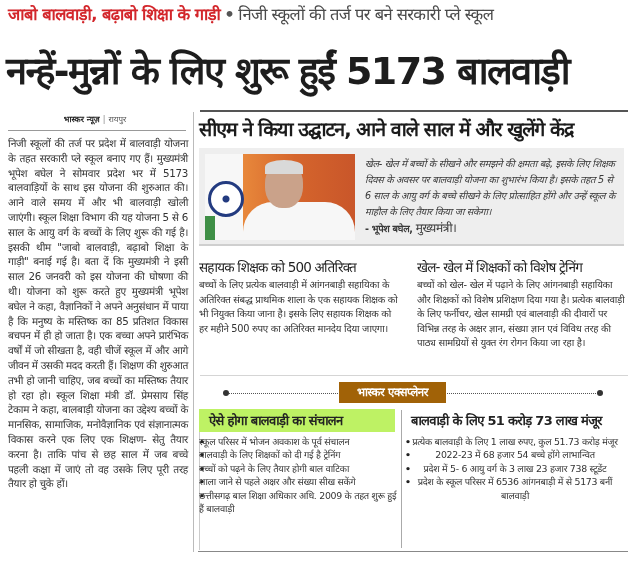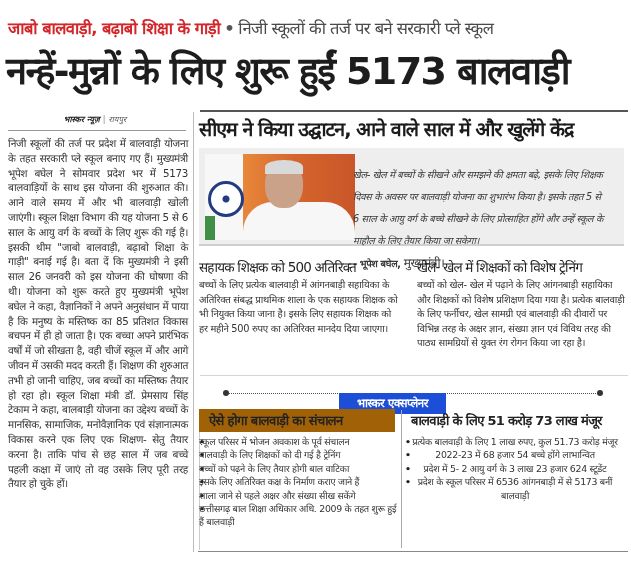--- a/index.html
+++ b/index.html
@@ -1,62 +1,62 @@
 <!DOCTYPE html>
 <html><head>
   <meta charset="utf-8">
   <style>
     * { box-sizing: border-box; margin: 0; padding: 0; }
     html, body { width: 631px; height: 563px; overflow: hidden; background: #ffffff; }
     body { font-family: "DejaVu Sans", sans-serif; color: #2a2a2a; position: relative; }
 
-    .kicker { position: absolute; left: 8px; top: 16px; width: 620px; height: 24px; white-space: nowrap; font-size: 16.5px; font-weight: bold; letter-spacing: -0.6px; }
+    .kicker { position: absolute; left: 8px; top: 2px; width: 620px; height: 24px; white-space: nowrap; font-size: 16.5px; font-weight: bold; letter-spacing: -0.6px; }
     .kicker .red { color: #d3262b; }
     .kicker .dot { color: #555; margin: 0 4px; }
     .kicker .grey { color: #4a4a4a; font-weight: normal; }
 
     .headline { position: absolute; left: 6px; top: 48px; width: 625px; font-size: 38px; font-weight: bold; color: #1d1d1d; letter-spacing: -1.6px; line-height: 46px; white-space: nowrap; }
 
     
-    .byline { position: absolute; left: 0; top: 113px; width: 190px; text-align: center; font-size: 8px; color: #555; font-style: italic; }
+    .byline { position: absolute; left: 0; top: 113px; width: 190px; text-align: center; font-size: 8px; color: #555; }
     .byline b { color: #222; }
     .byline .sep { margin: 0 3px; color: #888; }
     .left-rule { position: absolute; left: 8px; top: 130px; width: 178px; height: 1px; background: #999; }
     .left-body { position: absolute; left: 8px; top: 136px; width: 180px; font-size: 10.3px; line-height: 14.8px; text-align: justify; color: #333; letter-spacing: -0.3px; }
     .col-divider { position: absolute; left: 193px; top: 112px; width: 1px; height: 440px; background: #bbb; }
 
     
     .right-rule { position: absolute; left: 200px; top: 110px; width: 428px; height: 2px; background: #555; }
     .subhead { position: absolute; left: 199px; top: 117px; width: 430px; font-size: 19.5px; font-weight: bold; color: #1b1b1b; letter-spacing: -1px; white-space: nowrap; line-height: 26px; }
     .quote-box { position: absolute; left: 199px; top: 148px; width: 425px; height: 98px; background: #eeeeee; border-bottom: 2px solid #cfcfcf; }
     .photo { position: absolute; left: 6px; top: 6px; width: 150px; height: 86px; background: linear-gradient(90deg, #f6f6f6 0%, #f4f4f4 20%, #e98a3c 23%, #d5652c 60%, #c9562a 100%); overflow: hidden; }
     .flag-white { position: absolute; left: 0; top: 0; width: 38px; height: 86px; background: #f7f7f7; }
     .flag-green { position: absolute; left: 0; top: 62px; width: 10px; height: 24px; background: #3f8f46; }
     .chakra { position: absolute; left: 3px; top: 27px; width: 36px; height: 36px; border-radius: 50%; border: 3px solid #233b80; background: radial-gradient(circle, #233b80 0 3px, #ffffff 4px); }
     .person-head { position: absolute; left: 60px; top: 8px; width: 38px; height: 46px; border-radius: 45%; background: #caa28a; }
     .person-hair { position: absolute; left: 60px; top: 6px; width: 38px; height: 14px; border-radius: 50% 50% 0 0; background: #d9d9d9; }
     .person-body { position: absolute; left: 38px; top: 48px; width: 112px; height: 40px; border-radius: 30px 30px 0 0; background: #f7f7f7; }
-    .quote-text { position: absolute; left: 154px; top: 8px; width: 255px; font-size: 9.6px; line-height: 22px; color: #3a3a3a; font-style: italic; letter-spacing: -0.3px; margin-top: 8px; }
+    .quote-text { position: absolute; left: 166px; top: 8px; width: 255px; font-size: 9.6px; line-height: 16px; color: #3a3a3a; font-style: italic; letter-spacing: -0.3px; }
     .quote-author { font-weight: bold; font-style: normal; }
     .quote-author small { font-weight: normal; font-size: 12px; }
 
     .box-title { position: absolute; font-size: 13.5px; font-weight: normal; color: #1f1f1f; letter-spacing: -0.8px; white-space: nowrap; }
     .box-body { position: absolute; font-size: 9.8px; line-height: 14.5px; color: #333; letter-spacing: -0.3px; }
 
     .mid-rule { position: absolute; left: 200px; top: 375px; width: 428px; height: 1px; background: #d5d5d5; }
 
     
     .explainer-line { position: absolute; left: 225px; top: 393px; width: 375px; height: 0; border-top: 1px dotted #555; }
     .explainer-dot-l, .explainer-dot-r { position: absolute; top: 390px; width: 6px; height: 6px; border-radius: 50%; background: #333; }
     .explainer-dot-l { left: 223px; }
     .explainer-dot-r { left: 597px; }
-    .explainer-badge { position: absolute; left: 339px; top: 382px; width: 107px; height: 21px; background: #1d4ed8; color: #fff; font-size: 11.5px; font-weight: bold; text-align: center; line-height: 21px; letter-spacing: -0.4px; margin-top: 11px; }
+    .explainer-badge { position: absolute; left: 339px; top: 382px; width: 107px; height: 21px; background: #a16207; color: #fff; font-size: 11.5px; font-weight: bold; text-align: center; line-height: 21px; letter-spacing: -0.4px; }
 
     .sec-head { position: absolute; top: 409px; height: 23px; font-size: 13px; font-weight: bold; color: #222; line-height: 23px; letter-spacing: -0.7px; white-space: nowrap; }
-    .sec-left { left: 199px; width: 196px; background: #a16207; padding-left: 10px; }
+    .sec-left { left: 199px; width: 196px; background: #bef264; padding-left: 10px; }
     .sec-right { left: 405px; width: 224px; padding-left: 6px; }
     .exp-divider { position: absolute; left: 401px; top: 410px; width: 1px; height: 138px; background: #aaa; }
 
     .bullets { position: absolute; list-style: none; font-size: 9.4px; line-height: 13.4px; color: #333; letter-spacing: -0.3px; }
     .bullets li { position: relative; padding-left: 0; }
     .bullets li::before { content: "•"; position: absolute; left: 0; top: 0; color: #222; font-weight: bold; }
     .bottom-rule { position: absolute; left: 198px; top: 551px; width: 430px; height: 1px; background: #888; }
     .box-bg { position: absolute; left: 199px; top: 432px; width: 430px; height: 118px; border-left: 1px solid #ccc; }
   </style>
 </head>
@@ -108,25 +108,24 @@
 
 <div class="sec-head sec-left">ऐसे होगा बालवाड़ी का संचालन</div>
 <div class="sec-head sec-right">बालवाड़ी के लिए 51 करोड़ 73 लाख मंजूर</div>
 <div class="box-bg"></div>
 <div class="exp-divider"></div>
 
 <ul class="bullets" style="left:199px; top:435px; width:200px;">
   <li>स्कूल परिसर में भोजन अवकाश के पूर्व संचालन</li>
   <li>बालवाड़ी के लिए शिक्षकों को दी गई है ट्रेनिंग</li>
   <li>बच्चों को पढ़ने के लिए तैयार होगी बाल वाटिका</li>
-  <li>इसके लिए अतिरिक्त कक्ष के निर्माण कराए जाने हैं</li>
   <li>शाला जाने से पहले अक्षर और संख्या सीख सकेंगे</li>
   <li>छत्तीसगढ़ बाल शिक्षा अधिकार अधि. 2009 के तहत शुरू हुई हैं बालवाड़ी</li>
 </ul>
 
 <ul class="bullets" style="left:405px; top:435px; width:220px;text-align:center;">
   <li>प्रत्येक बालवाड़ी के लिए 1 लाख रुपए, कुल 51.73 करोड़ मंजूर</li>
   <li>2022-23 में 68 हजार 54 बच्चे होंगे लाभान्वित</li>
-  <li>प्रदेश में 5- 2 आयु वर्ग के 3 लाख 23 हजार 624 स्टूडेंट</li>
+  <li>प्रदेश में 5- 6 आयु वर्ग के 3 लाख 23 हजार 738 स्टूडेंट</li>
   <li>प्रदेश के स्कूल परिसर में 6536 आंगनबाड़ी में से 5173 बनीं बालवाड़ी</li>
 </ul>
 
 <div class="bottom-rule"></div>
 
 </body></html>

